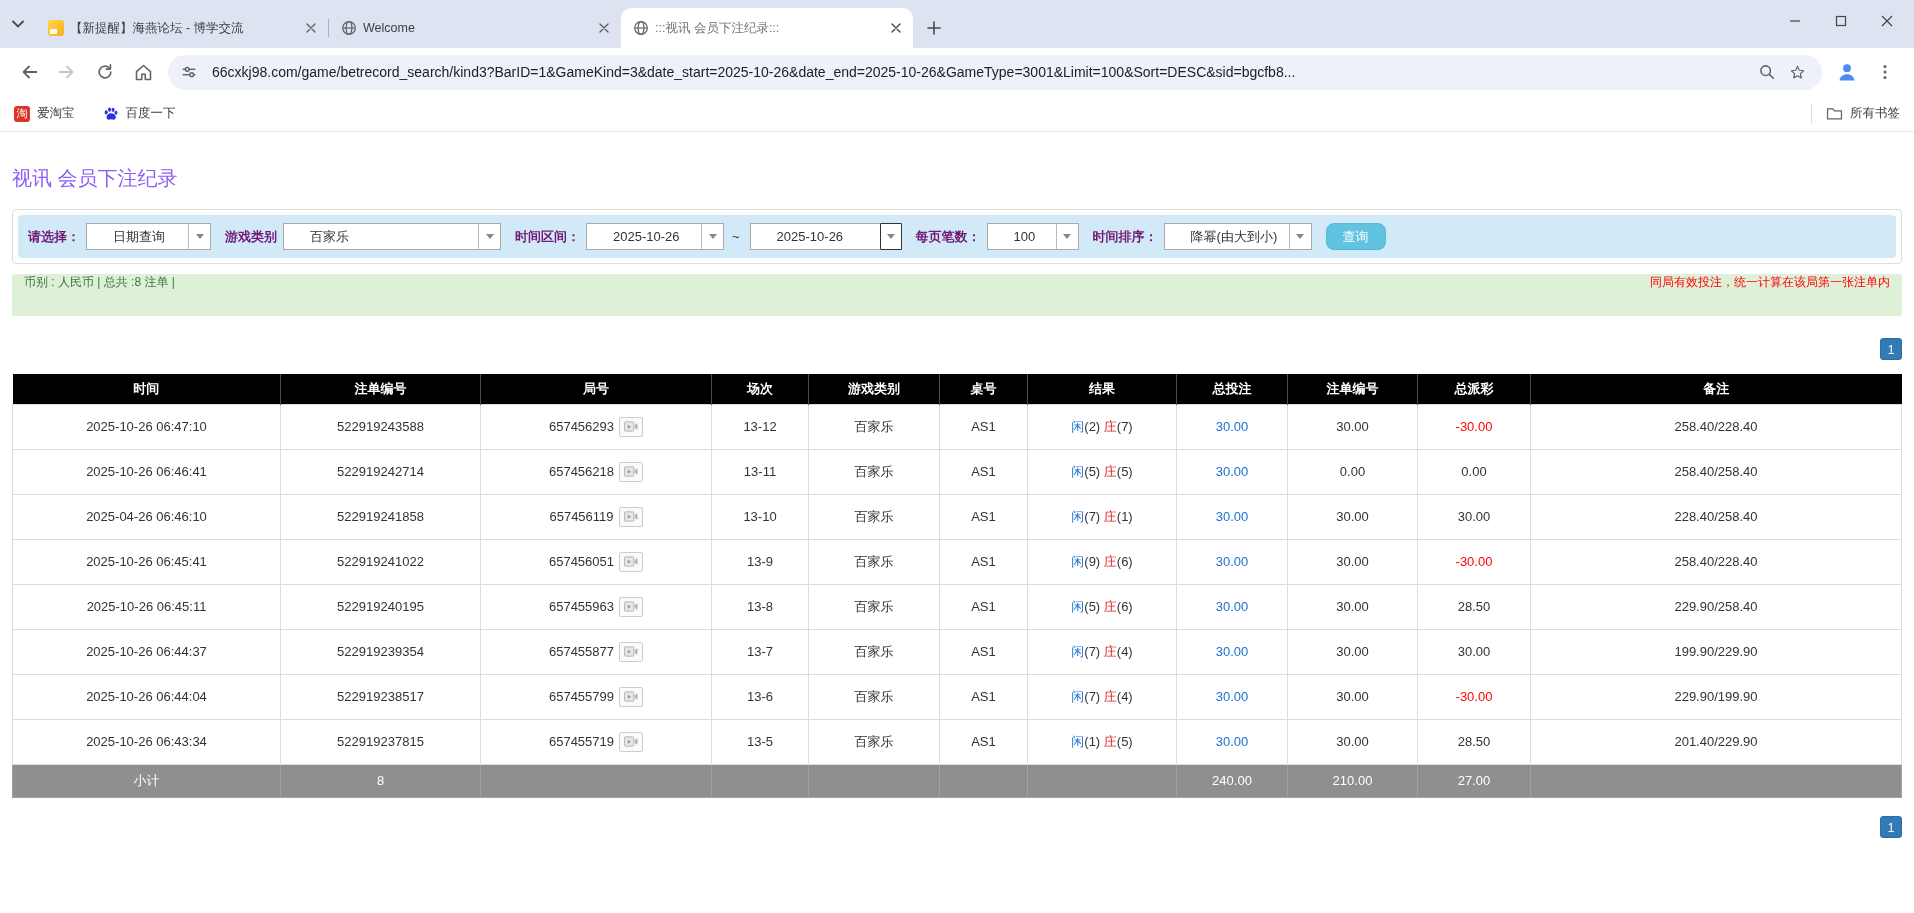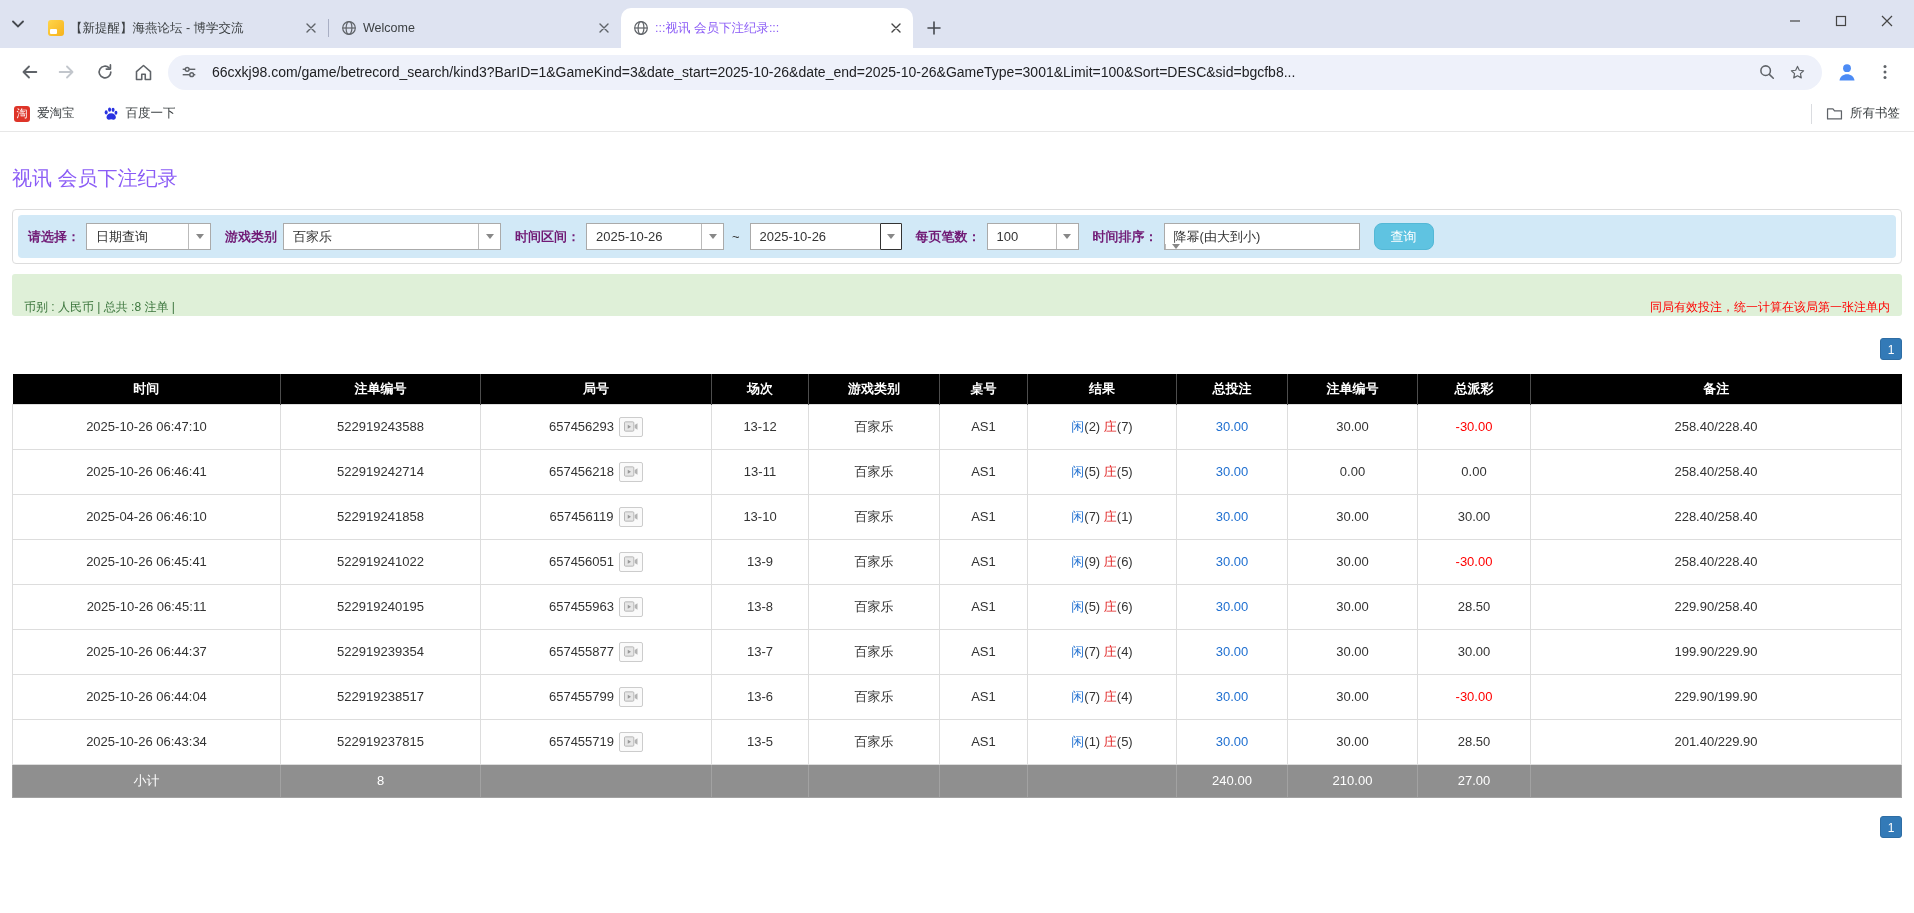--- a/index.html
+++ b/index.html
@@ -4,21 +4,21 @@
 <style>
   * { box-sizing: border-box; margin: 0; padding: 0; }
   html,body { width:1914px; height:913px; overflow:hidden; background:#fff;
     font-family:"Liberation Sans","DejaVu Sans",sans-serif; }
 
   
   .tabstrip { height:48px; background:#dee3f1; display:flex; align-items:flex-end; position:relative; }
   .tab-chevron { width:36px; height:48px; display:flex; align-items:center; justify-content:center; }
   .tab { width:292px; height:40px; display:flex; align-items:center; padding:0 8px 0 12px;
          font-size:12.5px; color:#3c4043; min-width:0; }
-  .tab.active { background:#fff; border-radius:10px 10px 0 0; color:#8b5cf6; }
+  .tab.active { background:#fff; border-radius:10px 10px 0 0; color:#737373; }
   .tab-title { flex:1; white-space:nowrap; overflow:hidden; margin:0 6px; }
   .tab-close { width:18px; height:18px; display:flex; align-items:center; justify-content:center; flex:none; }
   .tabsep { width:1px; height:18px; background:#a9afc4; margin-bottom:11px; flex:none; }
   .newtab { width:30px; height:30px; margin:0 0 5px 6px; display:flex; align-items:center; justify-content:center; }
   .wincontrols { position:absolute; right:4px; top:0; height:42px; display:flex; }
   .winbtn { width:46px; height:42px; display:flex; align-items:center; justify-content:center; }
   .favicon { width:16px; height:16px; flex:none; }
   .fav-yellow { background:linear-gradient(135deg,#ffd54a 0%,#f6b21b 100%); border-radius:3px; position:relative; }
   .fav-yellow::after { content:""; position:absolute; left:2px; bottom:2px; width:7px; height:5px; background:#fff; border-radius:1px; }
 
@@ -39,31 +39,31 @@
   .vsep { width:1px; height:20px; background:#dadce0; margin-right:14px; }
 
   
   .page { padding:0 12px; }
   h1.page-title { font-size:20px; font-weight:400; color:#8b5cf6; margin:33px 0 17px; }
 
   .filter-panel { border:1px solid #ddd; border-radius:4px; padding:5px; }
   .filter-bar { background:#d2e9f7; border-radius:4px; padding:8px 10px; display:flex; align-items:center; }
   .flabel { font-size:13px; font-weight:bold; color:#701a75; margin-right:6px; white-space:nowrap;font-family:Liberation Mono, monospace; }
   .sel { display:inline-flex; align-items:stretch; background:#fff; border:1px solid #aaa; height:27px; margin-right:14px; }
-  .sel-text { font-size:13px; color:#333; padding:0 9px; line-height:25px; white-space:nowrap; overflow:hidden; flex:1; }
+  .sel-text { font-size:13px; color:#333; padding:0 26px; line-height:25px; white-space:nowrap; overflow:hidden; flex:1; }
   .sel-arrow { width:22px; border-left:1px solid #bbb; display:flex; align-items:center; justify-content:center; background:#fff; flex:none; }
   .sel-arrow .caret { width:0; height:0; border-left:4px solid transparent; border-right:4px solid transparent; border-top:5px solid #888; }
   .sel.focused .sel-arrow { border:1px solid #333; margin:-1px; border-radius:1px; }
   .tilde { font-size:13px; color:#333; margin:0 10px 0 -6px; }
   .btn-query { background:#5fc3e1; border:1px solid #54b8d6; border-radius:8px; color:#fff;
                font-size:13px; height:27px; padding:0 16px; cursor:pointer;
                font-family:"Liberation Sans","DejaVu Sans",sans-serif; }
 
   .info-bar { margin-top:10px; background:#dff0d8; border-radius:3px; height:42px; display:flex;
-              align-items:flex-end; justify-content:space-between; padding:0 12px; }
+              align-items:flex-start; justify-content:space-between; padding:0 12px; }
   .info-left { font-size:12px; color:#3c763d; }
   .info-right { font-size:12px; color:#ff0000; }
 
   .pager { text-align:right; }
   .pager-top { margin:22px 0 14px; }
   .pager-bottom { margin:18px 0 10px; }
   .pagebtn { display:inline-block; width:22px; height:22px; line-height:22px; text-align:center;
              background:#337ab7; border:1px solid #2e6da4; border-radius:3px; color:#fff; font-size:12px; }
 
   table.bet-table { width:100%; border-collapse:collapse; table-layout:fixed; }
@@ -292,21 +292,21 @@
 
       <span class="flabel">每页笔数：</span>
       <span class="sel" style="width:92px;">
         <span class="sel-text">100</span>
         <span class="sel-arrow">
             <i class="caret"></i>
           </span>
       </span>
 
       <span class="flabel">时间排序：</span>
-      <span class="sel" style="width:196px;flex-direction:column;">
+      <span class="sel" style="width:148px;">
         <span class="sel-text">降幂(由大到小)</span>
         <span class="sel-arrow">
             <i class="caret"></i>
           </span>
       </span>
 
       <button class="btn-query">查询</button>
     </div>
   </div>
 

